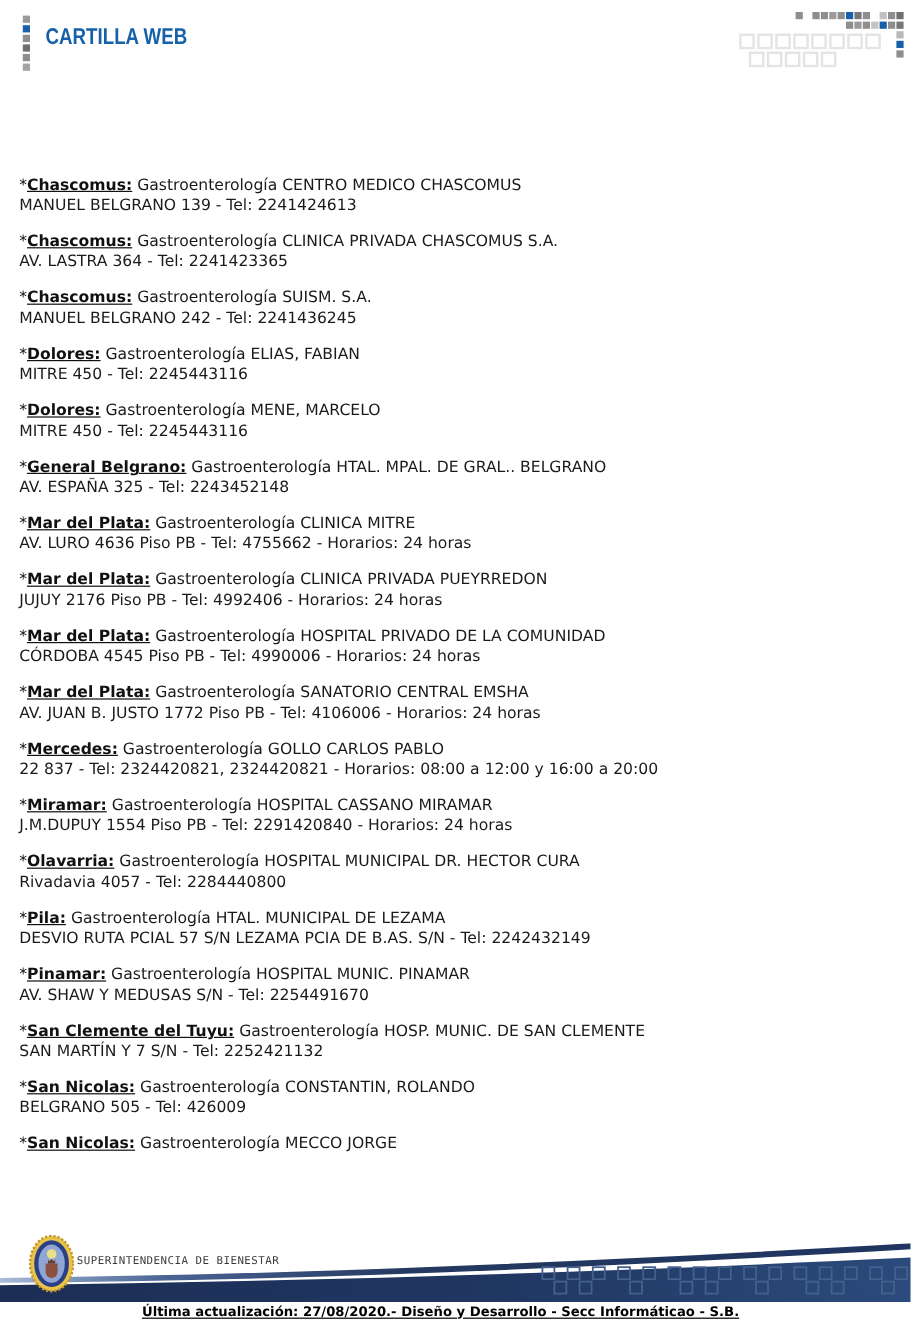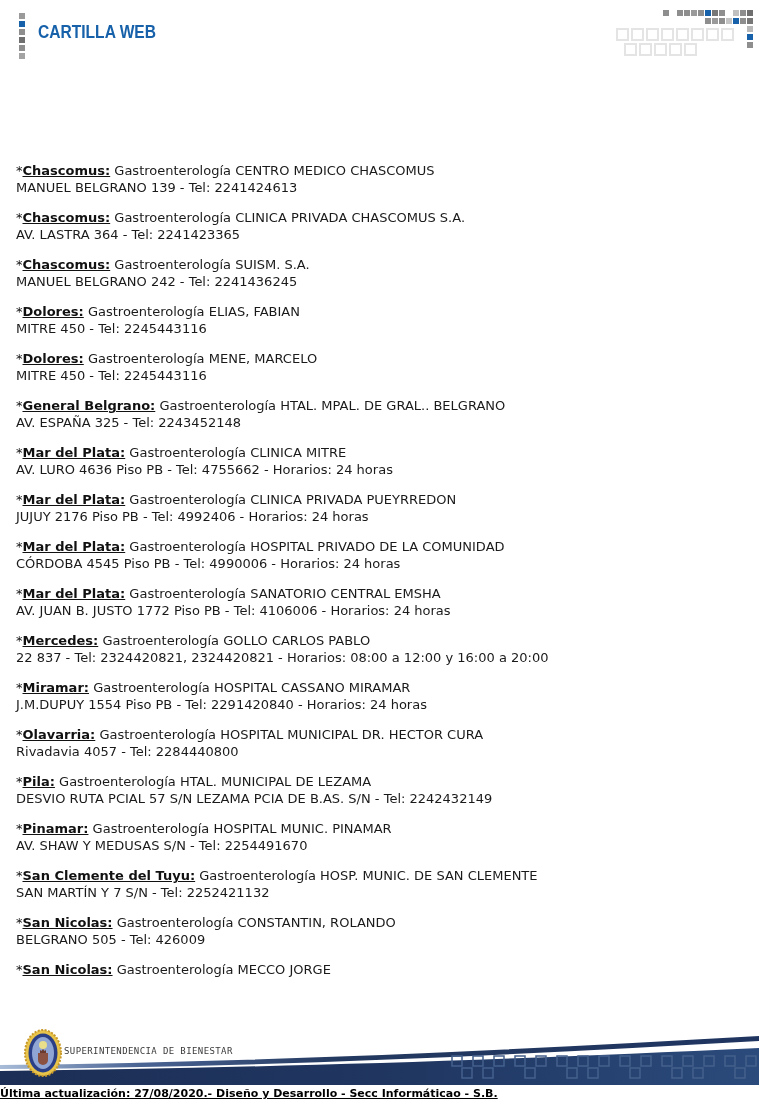--- a/index.html
+++ b/index.html
@@ -34,38 +34,39 @@
       70px 0 0 0 #c0c0c0, 77px 0 0 0 #8e8e8e, 84px 0 0 0 #6f6f6f,
       42px 8px 0 0 #8e8e8e, 49px 8px 0 0 #9a9a9a, 56px 8px 0 0 #8e8e8e,
       63px 8px 0 0 #c4c4c4, 70px 8px 0 0 #1661A9, 77px 8px 0 0 #8e8e8e, 84px 8px 0 0 #777,
       84px 16px 0 0 #b8b8b8, 84px 24px 0 0 #1661A9, 84px 32px 0 0 #8e8e8e; }
   .outline-row { position:absolute; display:flex; }
   .outline-row.r1 { left:2px;  top:28px; }
   .outline-row.r2 { left:10px; top:43px; }
   .outline-row span { width:13px; height:13px; border:2px solid #e4e4e4; margin-right:2px; background:#fff; }
 
   
-  .main { position:absolute; left:16px; top:76px; width:727px; padding-top:86px; }
+  .main { position:absolute; left:16px; top:60px; width:727px; padding-top:86px; }
   .entry { margin-bottom:13px; font-size:13px; line-height:17px; }
   .entry .city { font-weight:bold; text-decoration:underline; color:#111; }
   .entry .star { color:#111; }
 
   
   .footer { position:absolute; left:0; bottom:0; width:616px; height:73px; background:#fff; }
   .org-logo { position:absolute; left:24px; top:0; width:38px; height:50px; z-index:3; }
   .org-name {
     position:absolute; left:64px; top:18px; z-index:3;
     font-family:"DejaVu Sans Mono", monospace;
     font-size:9px; letter-spacing:.4px; color:#3a3a3a; white-space:nowrap;
   }
   .swoosh { position:absolute; left:0; top:8px; width:759px; height:50px; }
   .update-note {
-    position:absolute; left:0; right:0; bottom:1px; text-align:left;
+    position:absolute; left:0; right:0; bottom:1px; text-align:right;
     font-size:11px; font-weight:bold; text-decoration:underline; color:#000;
     white-space:nowrap;
+    padding-left:29px;
   }
 </style>
 </head>
 <body>
 
 <div class="header">
   <div class="logo-squares"></div>
   <div class="app-title">CARTILLA WEB</div>
   <div class="mosaic">
     <div class="mosaic-filled"></div>

